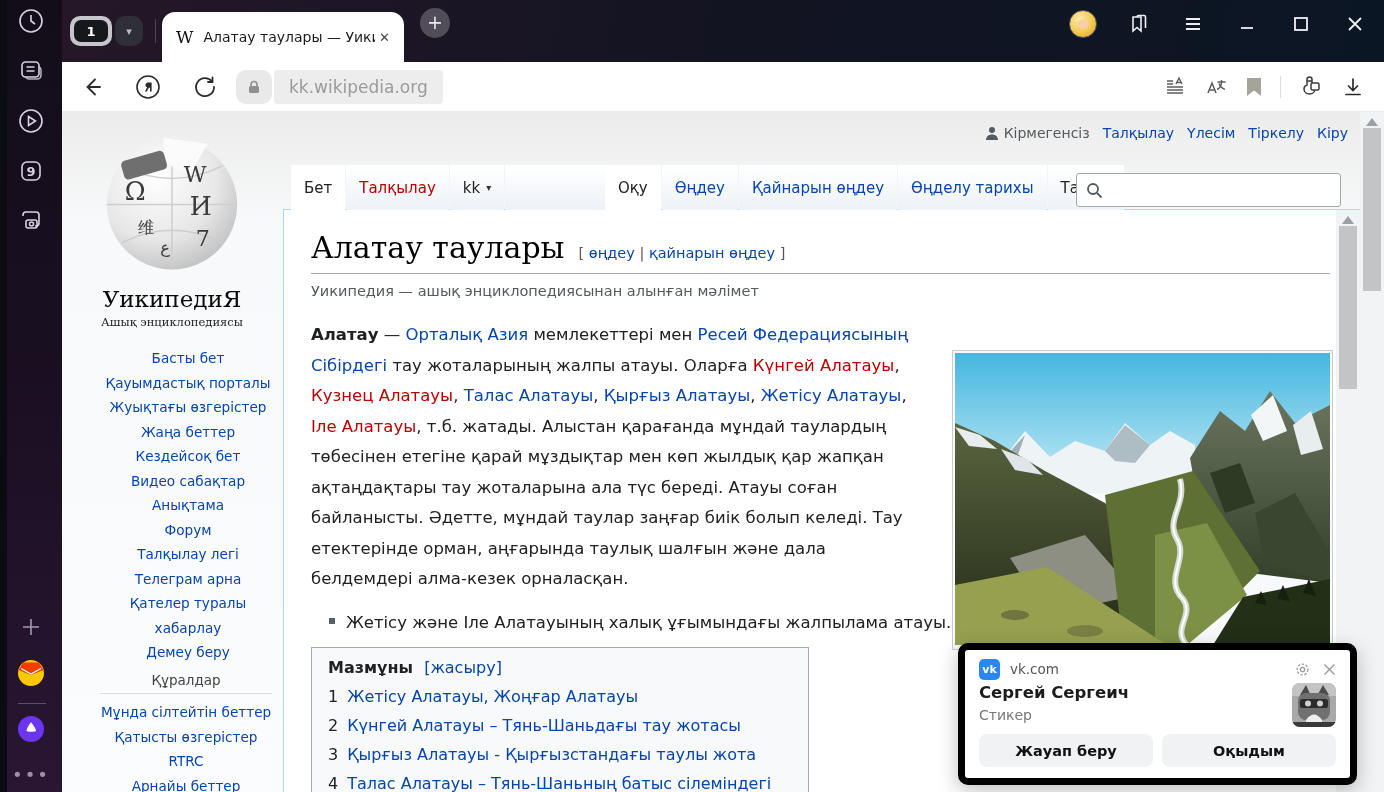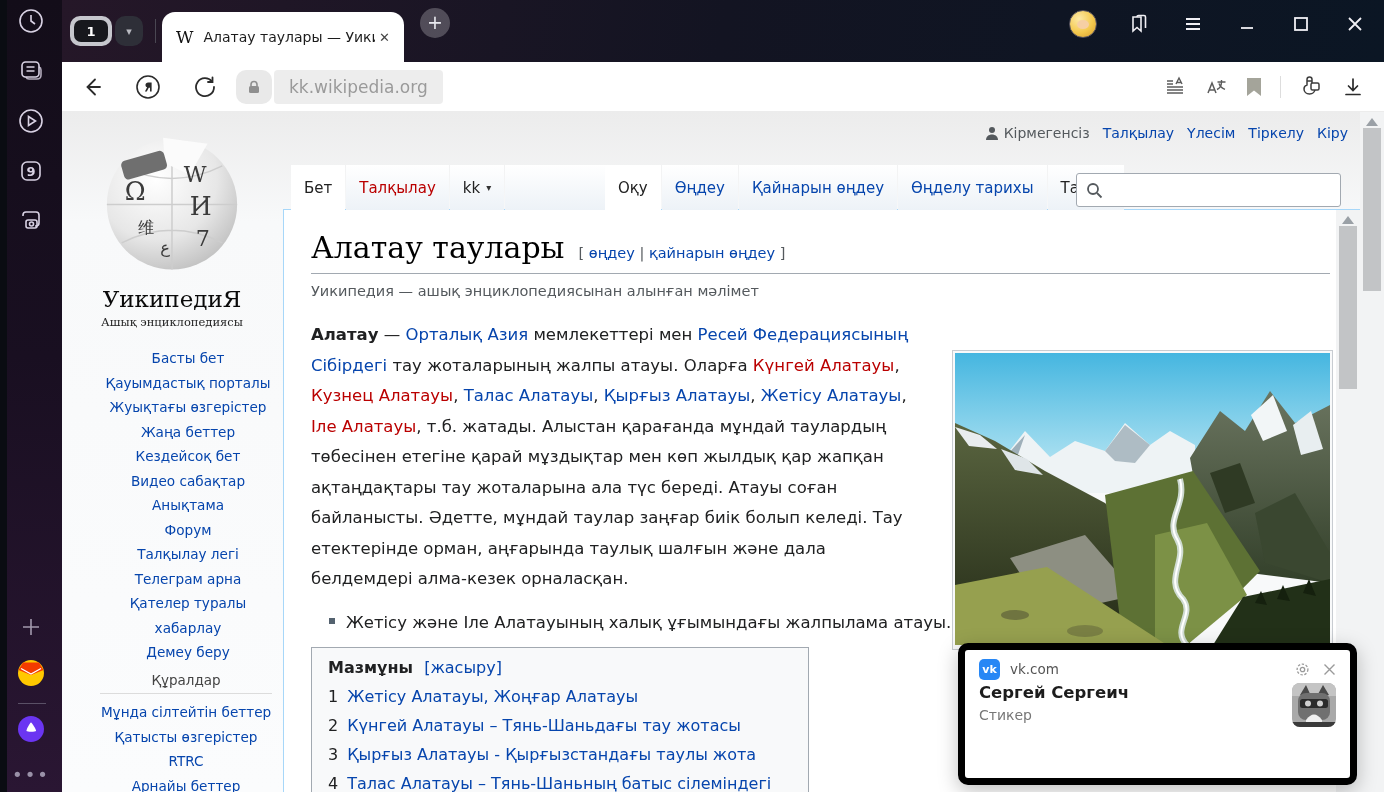--- a/index.html
+++ b/index.html
@@ -533,13 +533,17 @@
         <polygon points="25,13 31,2 37,12" fill="#4a4a4a"></polygon>
         <rect x="6" y="10" width="32" height="27" rx="8" fill="#707070"></rect>
         <rect x="8" y="16" width="28" height="9" rx="2.5" fill="#2b2b2b"></rect>
         <circle cx="16" cy="20.5" r="3" fill="#cfcfcf"></circle>
         <circle cx="28" cy="20.5" r="3" fill="#cfcfcf"></circle>
         <path d="M14 37 Q22 26 30 37 L30 44 L14 44 Z" fill="#efefef"></path>
         <rect x="0" y="39" width="44" height="5" fill="#3a3a3a"></rect>
       </svg>
     </div>
   </div>
+  <div class="n-row3">
+    <div class="n-btn">Жауап беру</div>
+    <div class="n-btn">Оқыдым</div>
+  </div>
 </div>
 
 </body></html>

